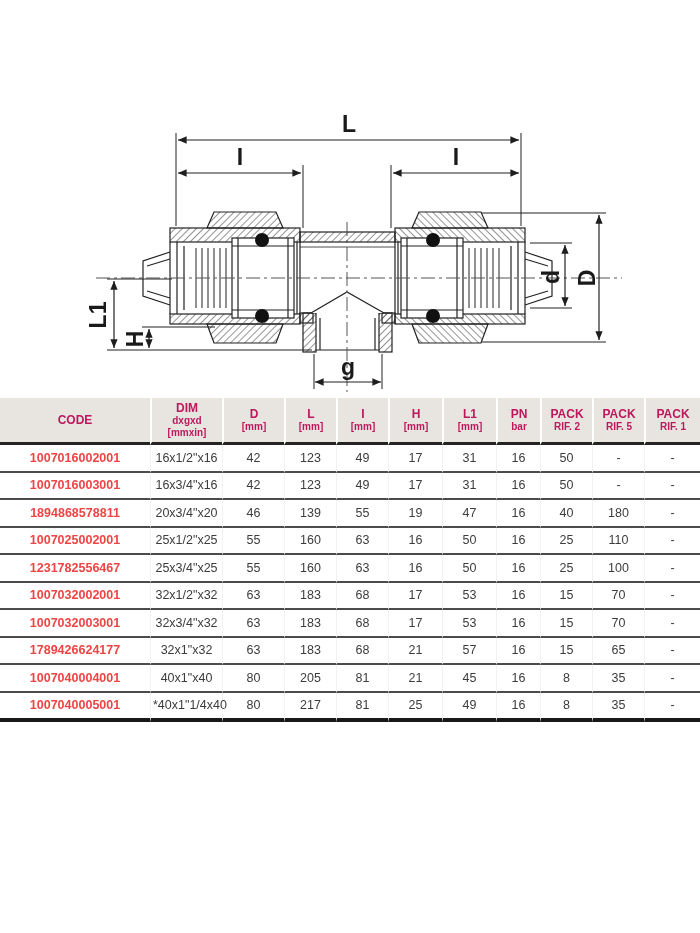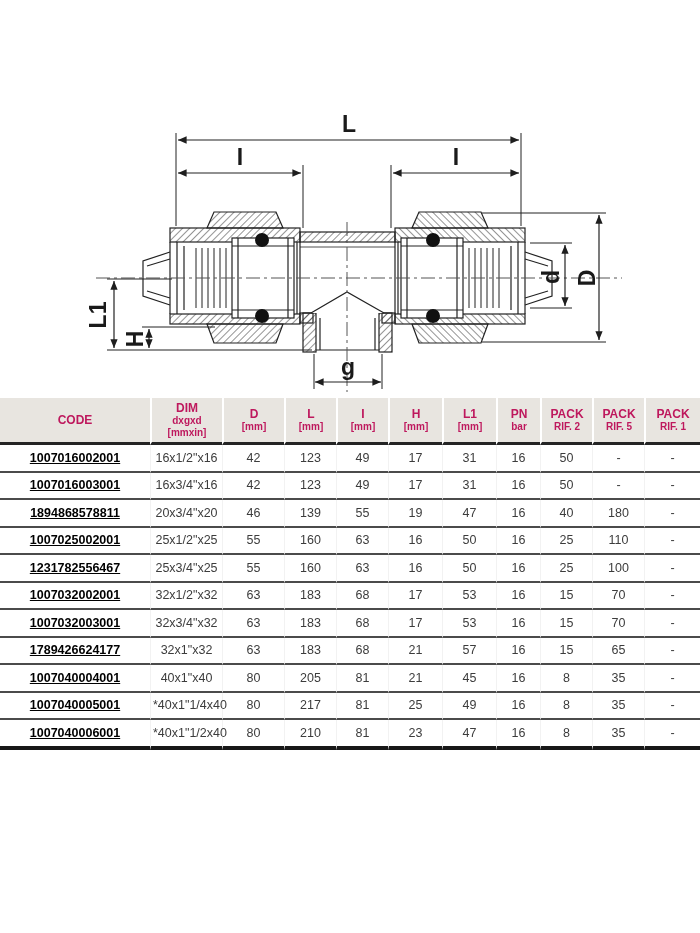--- a/index.html
+++ b/index.html
@@ -18,21 +18,21 @@
     border-bottom:3px solid #242424;border-left:2px solid #ffffff;margin-left:44px;
   }
   table.spec thead th:first-child{border-left:none;}
   table.spec thead th .h2{font-size:10px;font-weight:bold;line-height:12px;}
   table.spec thead th .h1{line-height:13px;}
   table.spec tbody td{
     background:#ffffff;color:#3c3c3c;font-size:12.5px;text-align:center;
     vertical-align:middle;height:25.5px;padding:0 2px;
     border-bottom:2px solid #4b4b4b;border-left:1px solid #f2f2f2;
   }
-  table.spec tbody td:first-child{font-weight:bold;color:#000000;border-left:none;text-decoration:underline;}
+  table.spec tbody td:first-child{font-weight:bold;color:#ef4444;border-left:none;}
   table.spec tbody tr:last-child td{border-bottom:4px solid #181818;}
 </style>
 </head>
 <body>
 
 <div class="page">
 
   <div class="diagram-wrap">
   <svg viewBox="0 0 700 398" width="700" height="398">
     <defs>
@@ -329,29 +329,16 @@
           <td>80</td>
           <td>217</td>
           <td>81</td>
           <td>25</td>
           <td>49</td>
           <td>16</td>
           <td>8</td>
           <td>35</td>
           <td>-</td>
         </tr>
-        <tr>
-          <td>1007040006001</td>
-          <td>*40x1"1/2x40</td>
-          <td>80</td>
-          <td>210</td>
-          <td>81</td>
-          <td>23</td>
-          <td>47</td>
-          <td>16</td>
-          <td>8</td>
-          <td>35</td>
-          <td>-</td>
-        </tr>
       </tbody>
   </table>
 
 </div>
 
 </body></html>

